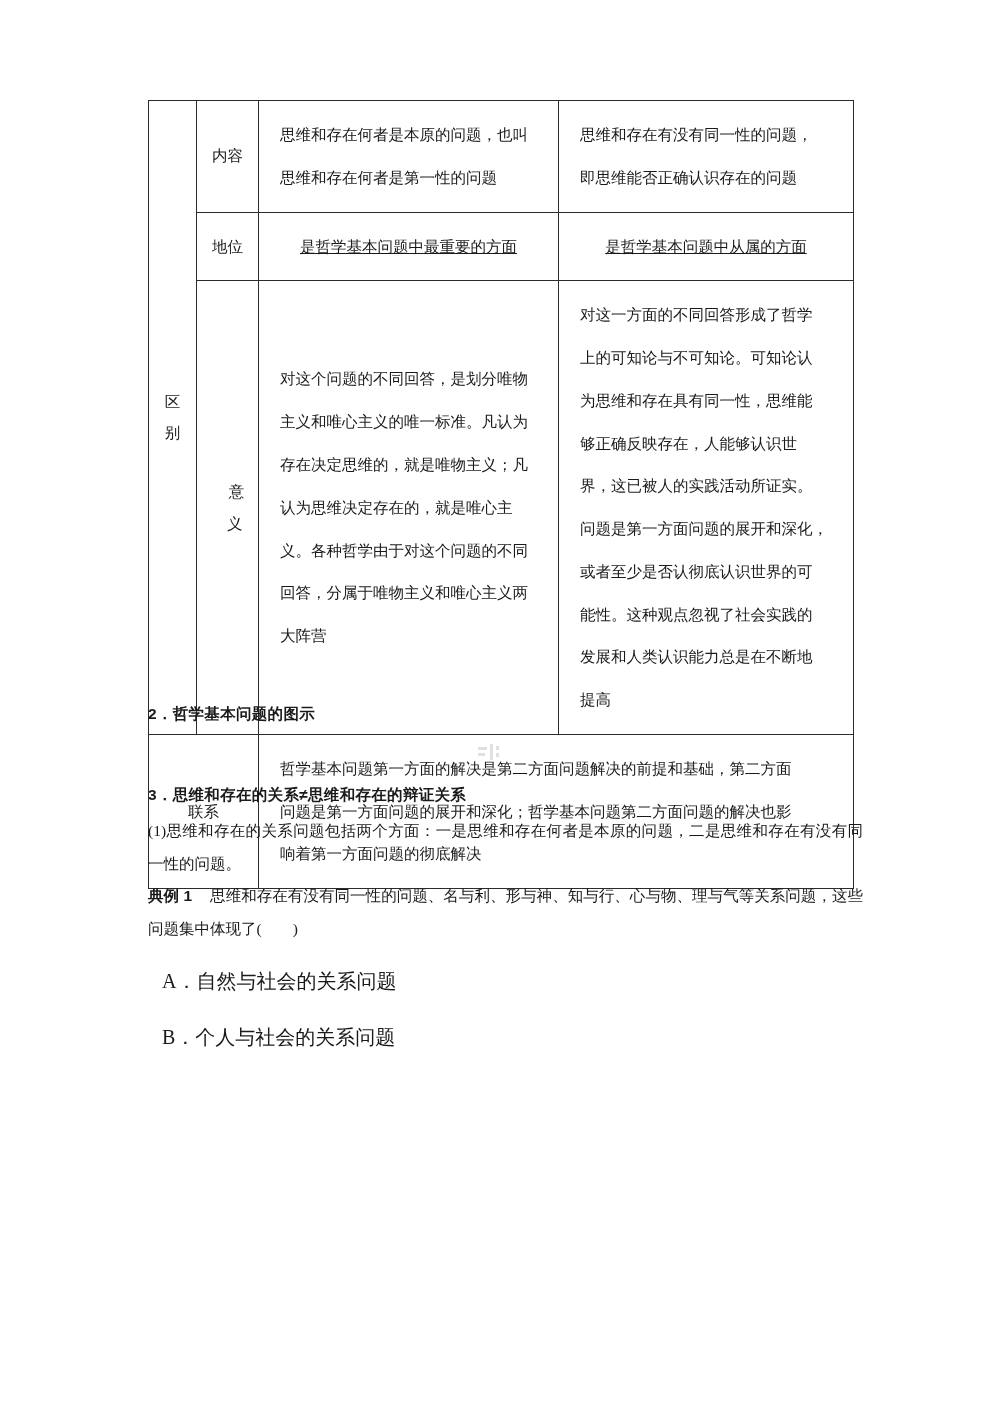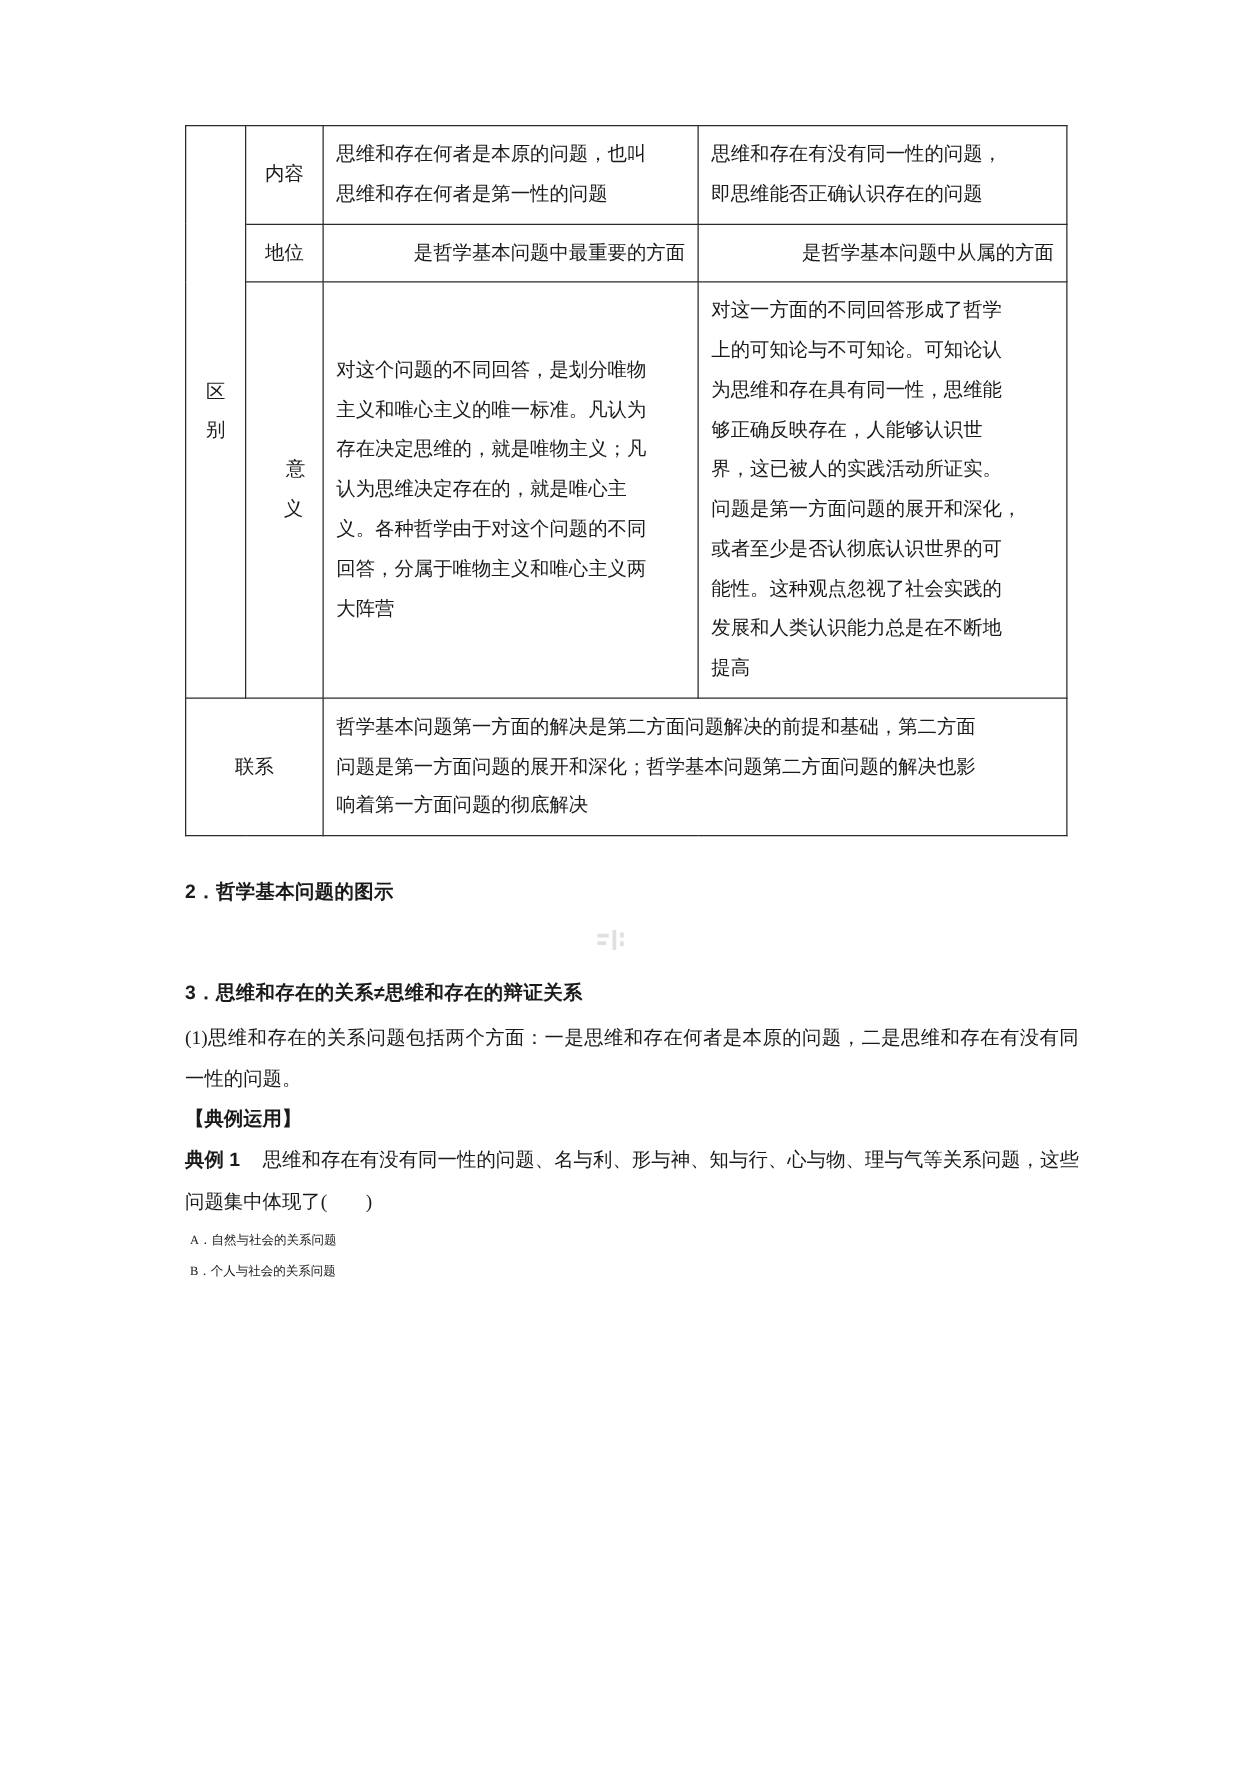--- a/index.html
+++ b/index.html
@@ -59,24 +59,25 @@
   }
   .cell-aspect.spaced {
     letter-spacing: 0.22em;
     text-indent: 0.22em;
     padding-left: 28px;
   }
   .cell-body {
     text-align: left;
   }
   .cell-body.centered {
-    text-align: right;
+    text-align: center;
+    text-decoration: underline;
   }
   .cell-body p {
-    margin: 0;
+    margin: 11px;
   }
 
   
   .doc-flow {
     position: absolute;
     left: 148px;
     top: 700px;
     width: 715px;
   }
   .h-num {
@@ -132,23 +133,23 @@
     margin: 0;
     text-align: justify;
     text-justify: inter-ideograph;
   }
   .example-tag {
     font-weight: bold;
     font-family: "Liberation Sans", "DejaVu Sans", sans-serif;
   }
   .example-gap { display: inline-block; width: 18px; }
   .option-line {
-    font-size: 10px;
-    line-height: 2.1;
-    margin: 4px;
+    font-size: 20px;
+    line-height: 2.1;
+    margin: 14px;
   }
 </style>
 </head>
 <body>
 
 <div class="page">
 
   <table class="cmp-table">
     <colgroup>
       <col class="col-group">
@@ -227,21 +228,20 @@
           <i></i>
           <i></i>
           <i></i>
       </div>
     </div>
 
     <h3 class="h-num">3．思维和存在的关系≠思维和存在的辩证关系</h3>
 
     <p class="para">(1)思维和存在的关系问题包括两个方面：一是思维和存在何者是本原的问题，二是思维和存在有没有同一性的问题。</p>
 
-    <p class="section-label">【典例运用】</p>
 
     <p class="example-line"><span class="example-tag">典例 1</span><span class="example-gap"></span><span>思维和存在有没有同一性的问题、名与利、形与神、知与行、心与物、理与气等关系问题，这些问题集中体现了(　　)</span></p>
 
     <p class="option-line">A．自然与社会的关系问题</p>
     <p class="option-line">B．个人与社会的关系问题</p>
 
   </div>
 
 </div>
 

